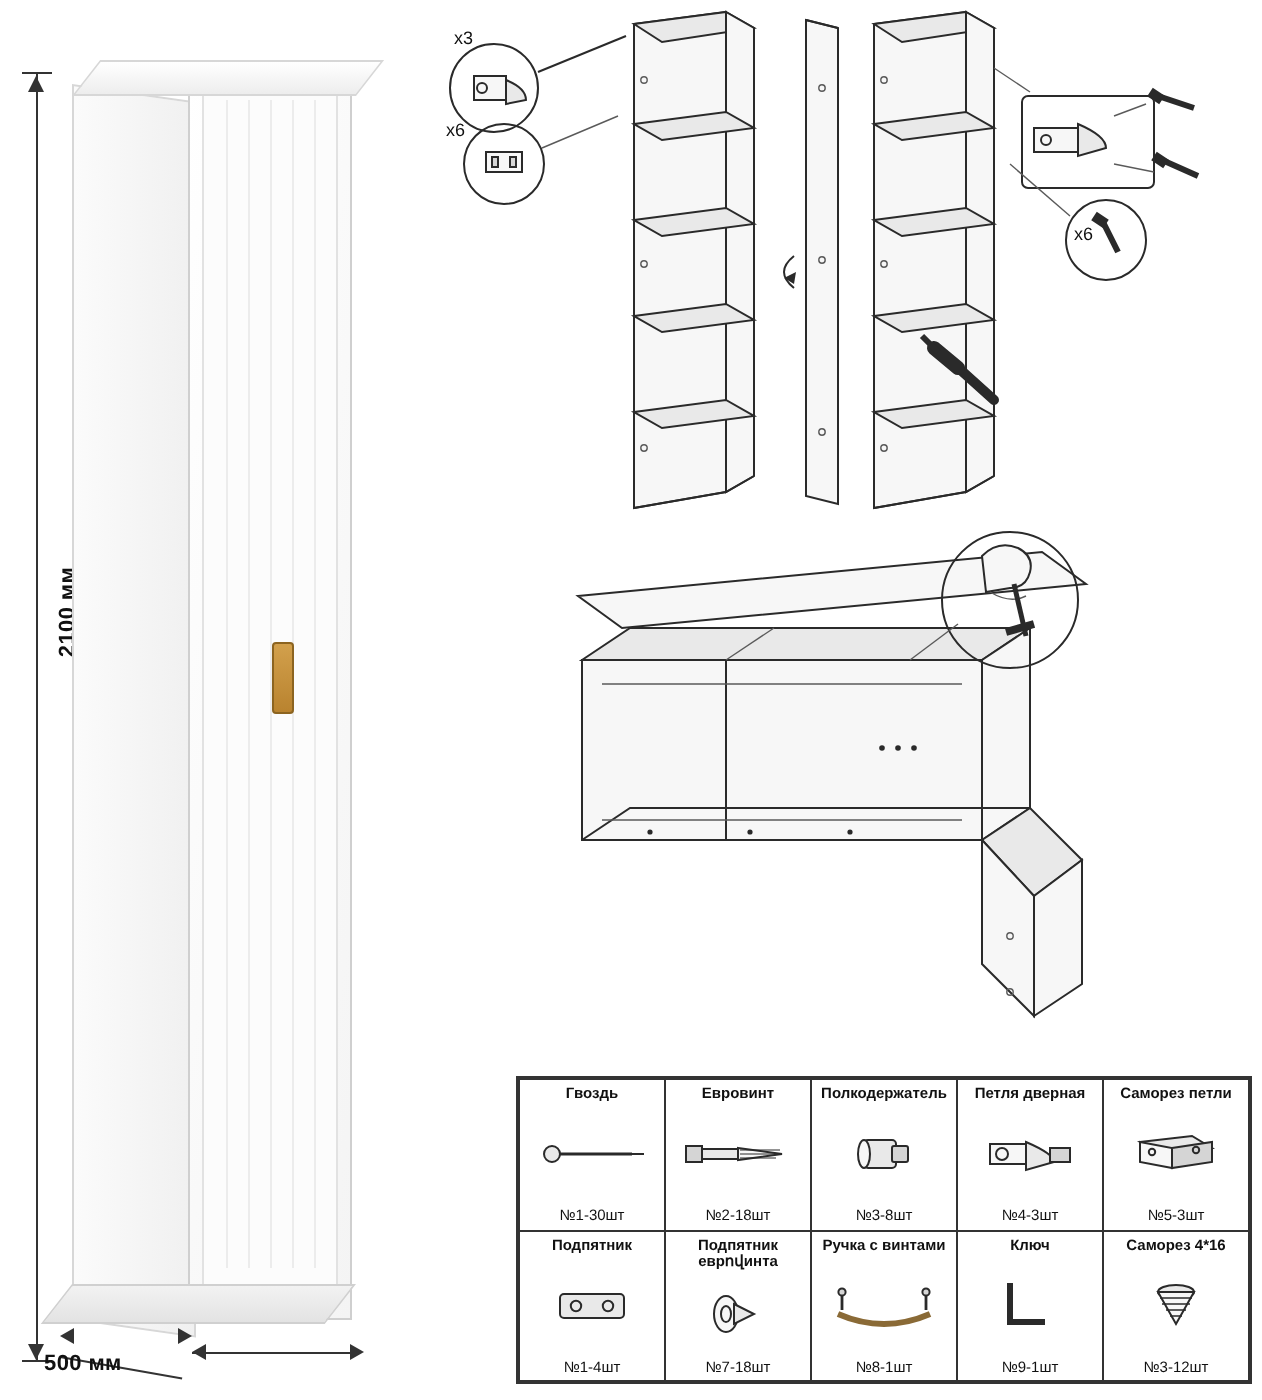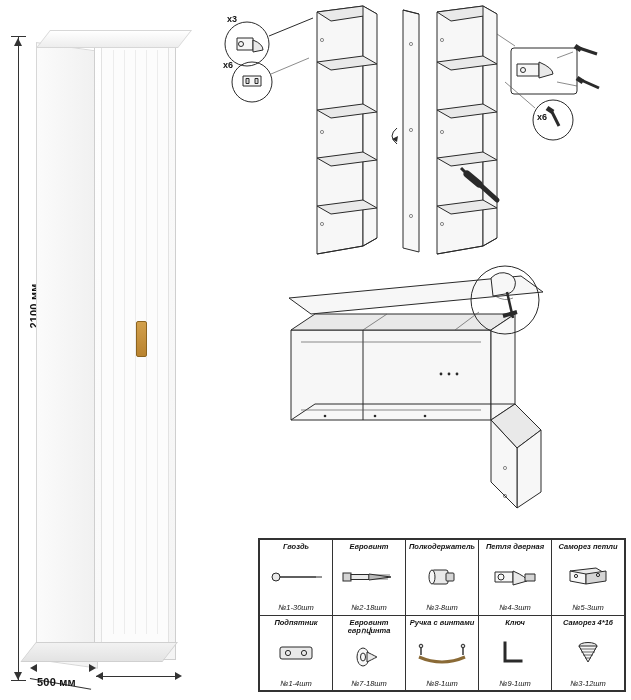--- a/index.html
+++ b/index.html
@@ -75,47 +75,47 @@
   #cab-base{
     position:absolute;left:0px;top:612px;width:140px;height:18px;
     background:linear-gradient(180deg,#f2f2f2,#e3e3e3);
     border:1px solid #d0d0d0;
     transform:skewX(-38deg);transform-origin:top left;
   }
 
   
   #depth-dim{left:30px;top:660px;width:66px;height:30px;}
   #depth-line{position:absolute;left:0;top:18px;width:62px;height:1px;background:#333;transform:rotate(10deg);transform-origin:left center;}
-  #depth-label{left:37px;top:676px;}
+  #depth-label{left:22px;top:676px;}
   #width-dim{left:96px;top:668px;width:86px;height:26px;}
   #width-line{position:absolute;left:0;top:8px;width:80px;height:1px;background:#333;}
   #width-label{left:112px;top:680px;margin-top:44px;}
   .mini-arrow-l{position:absolute;left:0;top:4px;width:0;height:0;border-top:4px solid transparent;border-bottom:4px solid transparent;border-right:7px solid #333;}
   .mini-arrow-r{position:absolute;right:0;top:4px;width:0;height:0;border-top:4px solid transparent;border-bottom:4px solid transparent;border-left:7px solid #333;}
 
   
   #assembly-panel{left:205px;top:0;width:426px;height:530px;}
   svg.line-art{position:absolute;left:0;top:0;overflow:visible;}
   .ln{fill:none;stroke:#2a2a2a;stroke-width:1;}
   .ln-thin{fill:none;stroke:#5a5a5a;stroke-width:0.7;}
   .fill-lt{fill:#f7f7f7;stroke:#2a2a2a;stroke-width:1;}
   .fill-md{fill:#e9e9e9;stroke:#2a2a2a;stroke-width:1;}
   .fill-dk{fill:#d5d5d5;stroke:#2a2a2a;stroke-width:1;}
   .qty{
-    position:absolute;font-size:9px;font-weight:bold;color:#111;
+    position:absolute;font-size:9px;font-weight:normal;color:#111;
   }
 
   
   #parts-table{
     position:absolute;left:258px;top:538px;width:366px;height:152px;
     border:1px solid #333;border-collapse:collapse;background:#fff;
   }
   #parts-table table{border-collapse:collapse;width:100%;height:100%;}
   #parts-table td{
-    border:1px solid #333;width:20%;vertical-align:top;padding:0;font-style:italic;
+    border:1px solid #333;width:20%;vertical-align:top;padding:0;
   }
   .cell{
     display:flex;flex-direction:column;align-items:center;justify-content:space-between;
     height:74px;box-sizing:border-box;padding:3px 2px 2px 2px;
   }
   .cell-title{
     font-size:7.5px;font-weight:bold;text-align:center;line-height:1.15;color:#111;
   }
   .cell-art{flex:1;display:flex;align-items:center;justify-content:center;width:100%;}
   .cell-code{font-size:7.5px;text-align:left;color:#111;}
@@ -384,21 +384,21 @@
                 <rect x="8" y="5" width="32" height="12" rx="2" class="fill-md"></rect>
                 <circle cx="16" cy="11" r="2.6" class="ln" fill="#fff"></circle>
                 <circle cx="32" cy="11" r="2.6" class="ln" fill="#fff"></circle>
               </svg>
             </div>
             <div class="cell-code">№1-4шт</div>
           </div>
         </td>
         <td>
           <div class="cell">
-            <div class="cell-title">Евровинт еврովинта</div>
+            <div class="cell-title">Подпятник еврովинта</div>
             <div class="cell-art">
               <svg width="40" height="24" viewBox="0 0 40 24">
                 <ellipse cx="14" cy="12" rx="6" ry="9" class="fill-lt"></ellipse>
                 <path d="M18 7 q10 5 10 5 q0 0 -10 5 z" class="fill-md"></path>
                 <ellipse cx="14" cy="12" rx="2.5" ry="4" class="ln" fill="#fff"></ellipse>
               </svg>
             </div>
             <div class="cell-code">№7-18шт</div>
           </div>
         </td>

